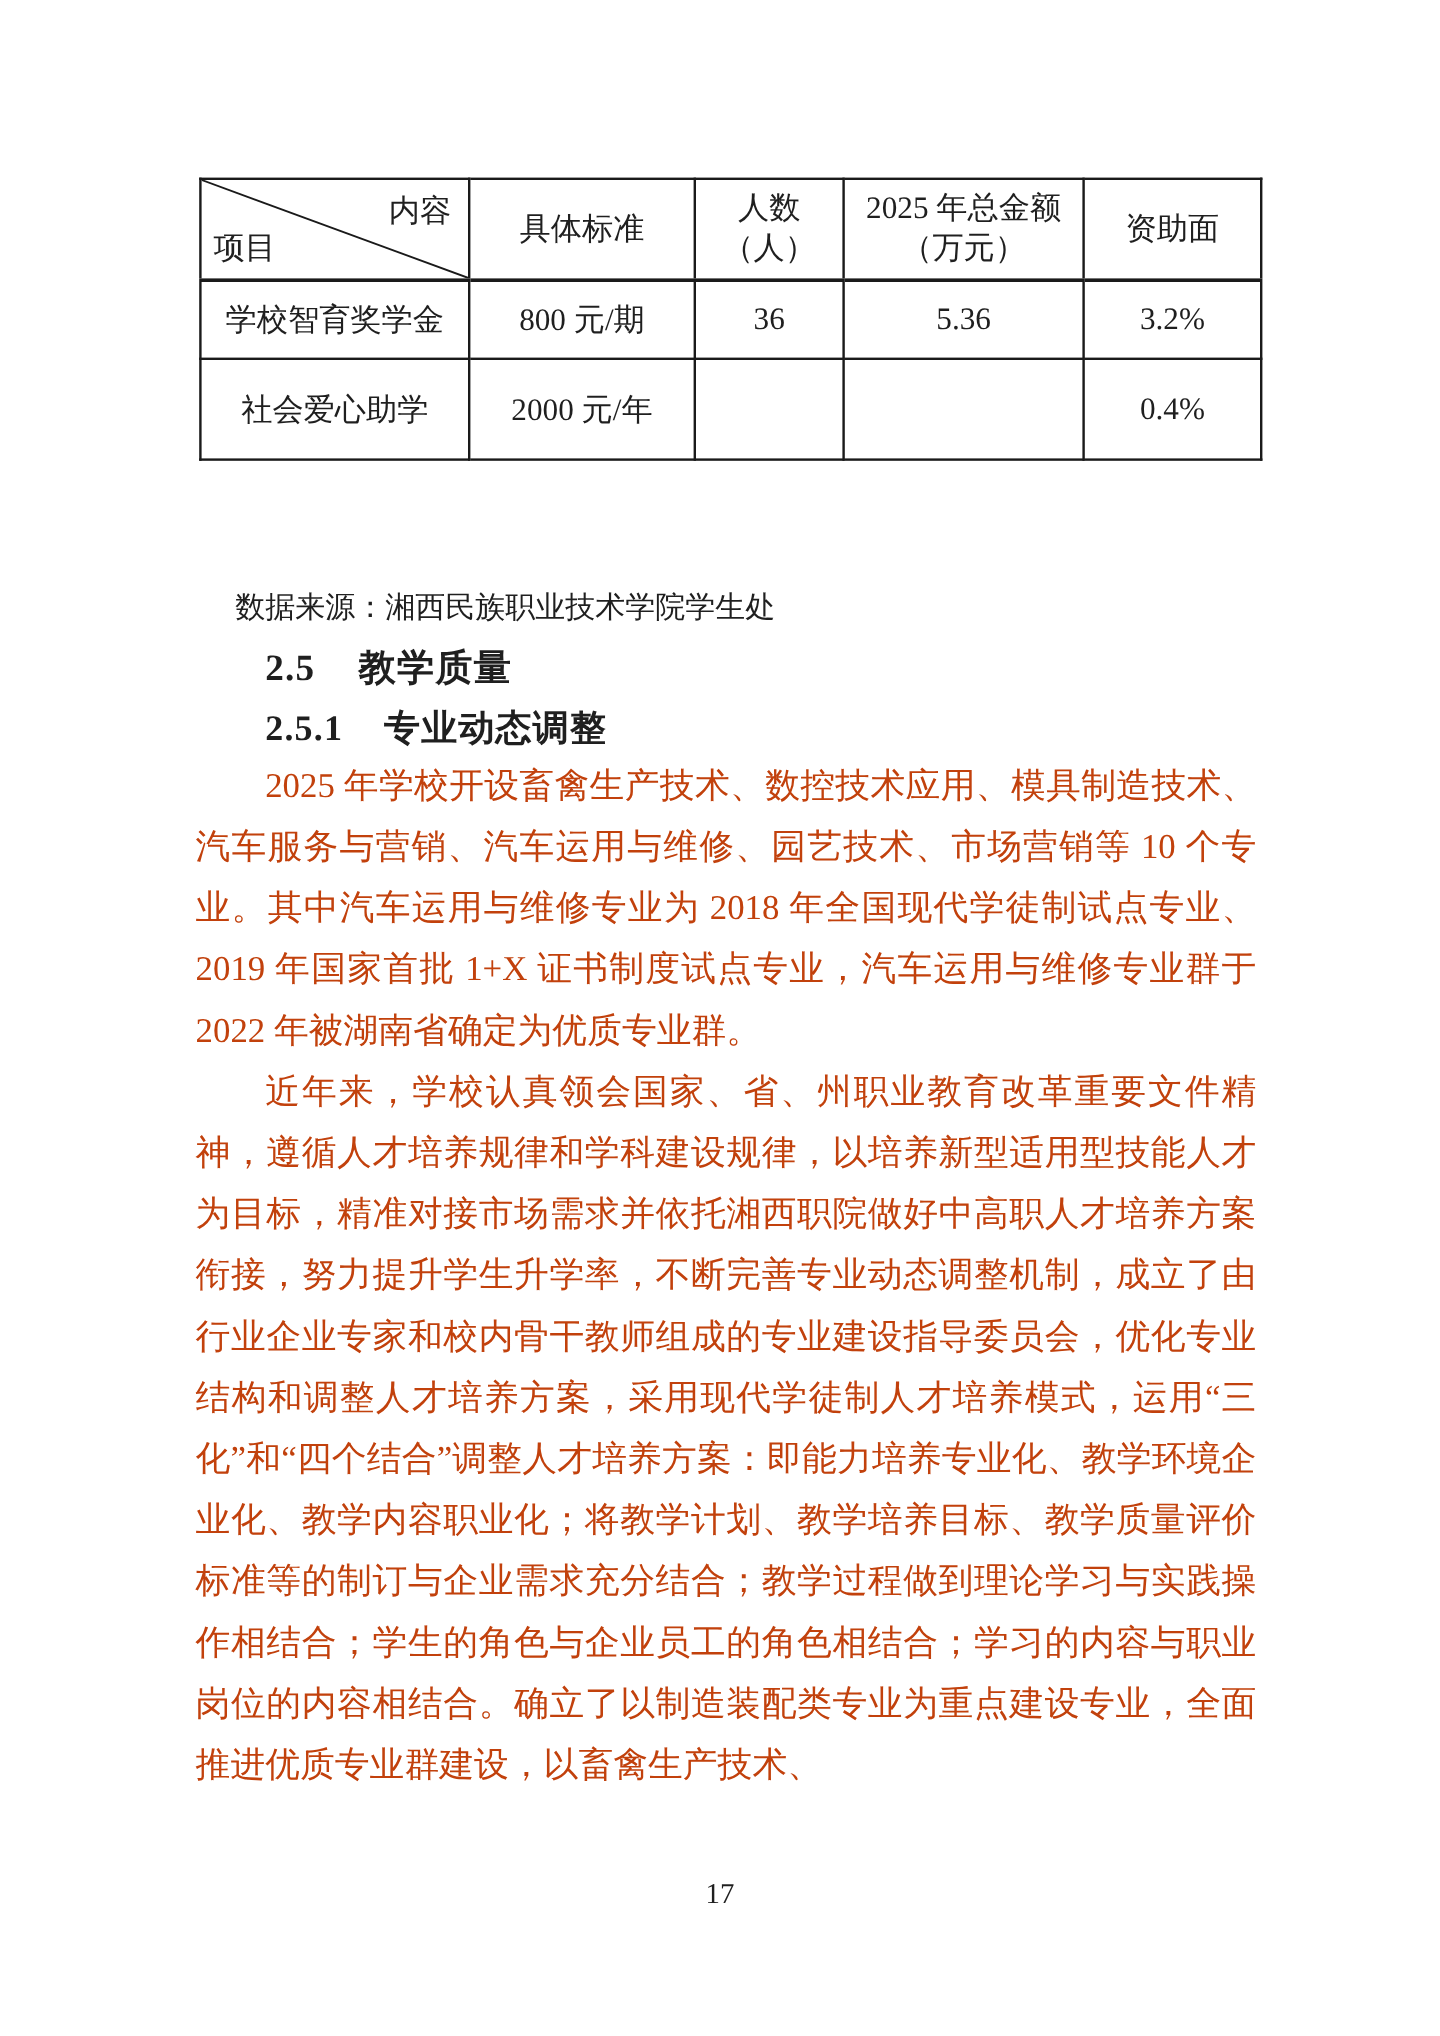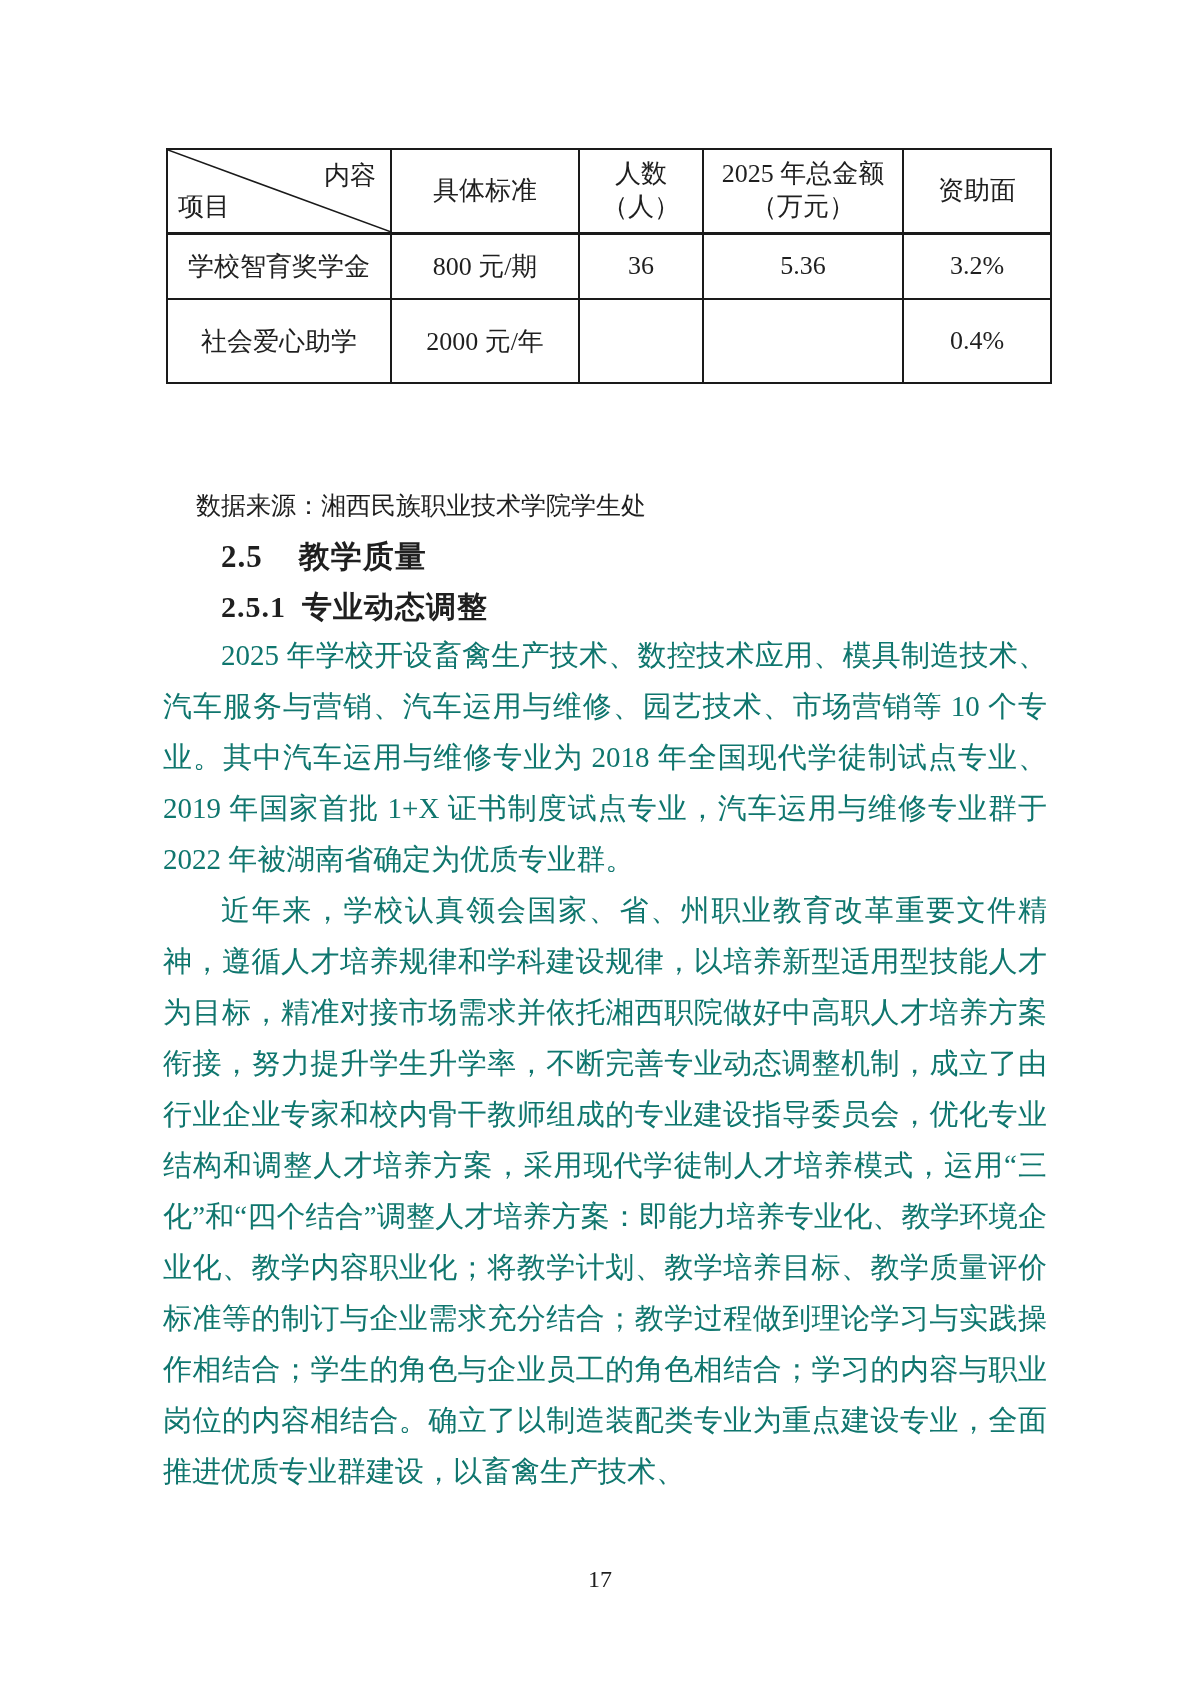--- a/index.html
+++ b/index.html
@@ -69,31 +69,31 @@
   }
   .h-section .h-title { margin-left: 36px; }
   .h-subsection {
     position: absolute;
     top: 587px;
     left: 221px;
     font-size: 30px;
     font-weight: bold;
     letter-spacing: 1px;
   }
-  .h-subsection .h-title { margin-left: 16px; }
+  .h-subsection .h-title { margin-left: 34px; }
 
   
   .paragraphs {
     position: absolute;
     top: 630px;
     left: 163px;
     width: 884px;
     font-size: 29px;
     line-height: 51px;
-    color: #0f766e;
+    color: #c2410c;
   }
   .paragraphs p {
     text-align: justify;
     text-indent: 2em;
     margin: 0;
   }
 
   
   .page-number {
     position: absolute;

